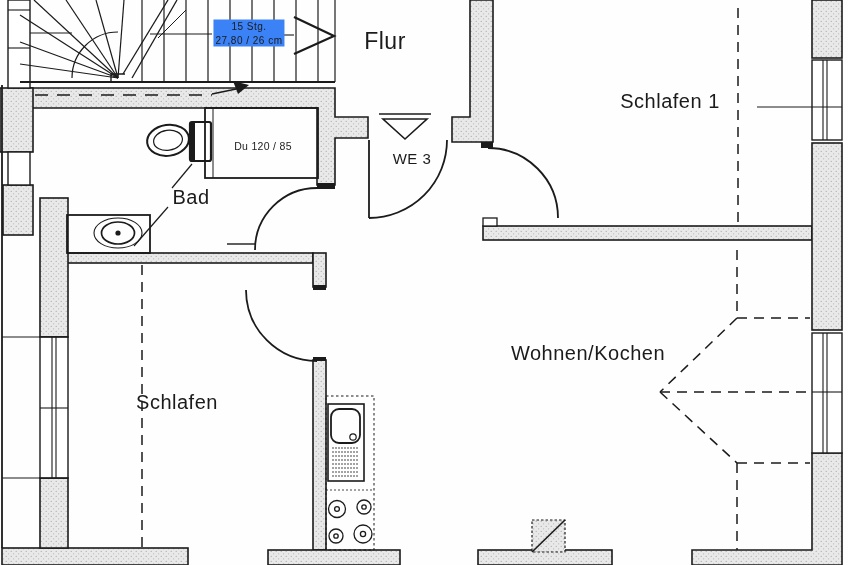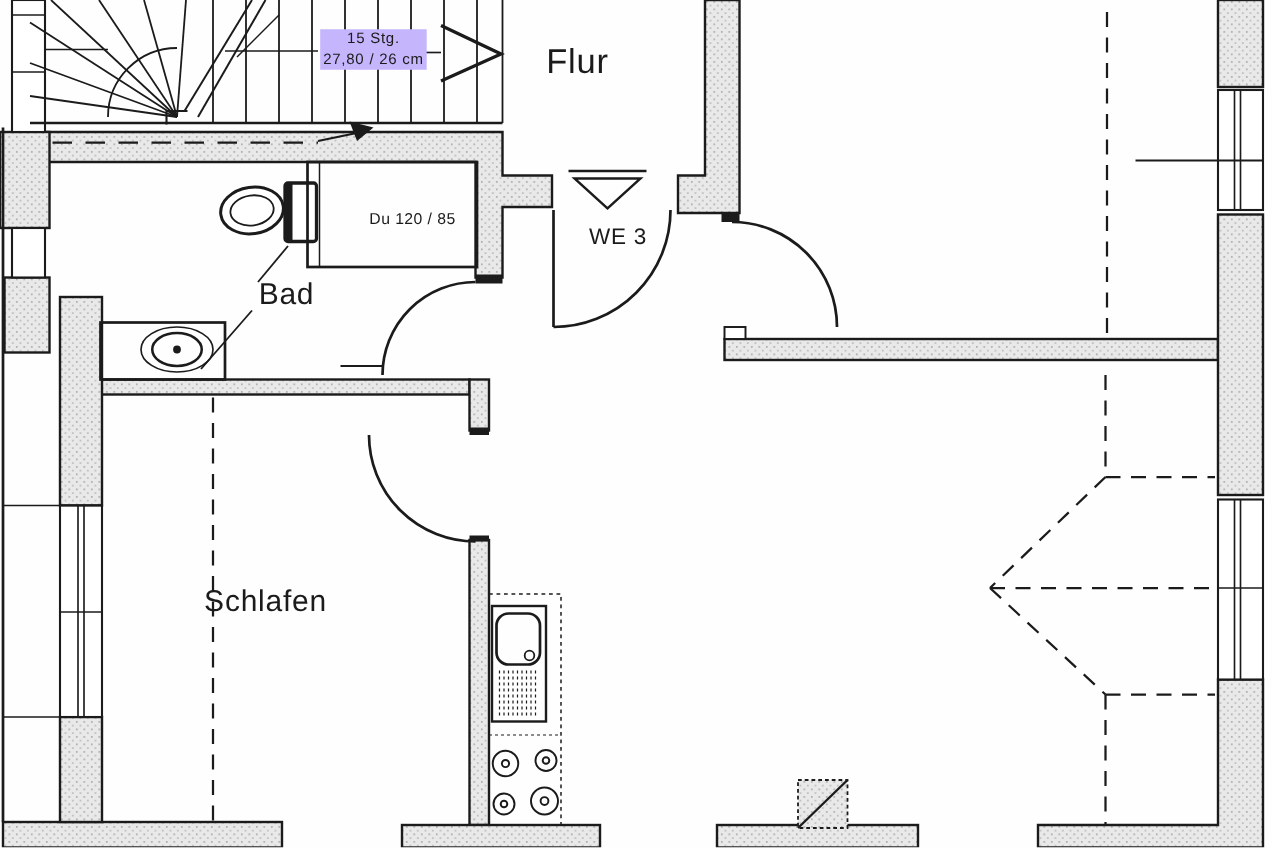--- a/index.html
+++ b/index.html
@@ -5,21 +5,21 @@
   html,body{margin:0;padding:0;background:#fff;}
   #plan{position:relative;width:848px;height:565px;background:#fefefe;overflow:hidden;
         font-family:"Liberation Sans", sans-serif;color:#1b1b1b;}
   #plan svg{position:absolute;left:0;top:0;}
   .lbl{position:absolute;transform:translate(-50%,-50%);white-space:nowrap;
        color:#1b1b1b;letter-spacing:0.5px;}
   .lbl-room{font-size:20px;}
   .lbl-flur{font-size:23px;}
   .lbl-we{font-size:15px;}
   .lbl-shower{font-size:10.5px;letter-spacing:0.3px;}
-  .lbl-stairs{font-size:10px;text-align:center;line-height:1.35;background:#c4b5fd;padding:0 2px;}
+  .lbl-stairs{font-size:10px;text-align:center;line-height:1.35;background:#3b82f6;padding:0 2px;}
 </style>
 </head>
 <body>
 
 <div id="plan">
 <svg width="848" height="565" viewBox="0 0 848 565">
   <defs>
     <pattern id="stip" width="5" height="5" patternUnits="userSpaceOnUse">
       <rect width="5" height="5" fill="#e9e9e9"></rect>
       <circle cx="1.2" cy="1.3" r="0.65" fill="#a8a8a8"></circle>
@@ -221,21 +221,23 @@
     <line x1="737" y1="318" x2="810" y2="318"></line>
     <line x1="737" y1="318" x2="660" y2="392"></line>
     <line x1="660" y1="392" x2="810" y2="392"></line>
     <line x1="660" y1="392" x2="737" y2="463"></line>
     <line x1="737" y1="463" x2="810" y2="463"></line>
     <line x1="737" y1="463" x2="737" y2="550"></line>
   </g>
 </svg>
 
 <div class="lbl lbl-flur" style="left:385px;top:41px;">Flur</div>
+<div class="lbl lbl-room" style="left:670px;top:101px;">Schlafen 1</div>
 <div class="lbl lbl-room" style="left:191px;top:197px;">Bad</div>
 <div class="lbl lbl-room" style="left:177px;top:402px;">Schlafen</div>
+<div class="lbl lbl-room" style="left:588px;top:353px;">Wohnen/Kochen</div>
 <div class="lbl lbl-we" style="left:412px;top:158px;">WE 3</div>
-<div class="lbl lbl-shower" style="left:275px;top:146px;">Du 120 / 85</div>
+<div class="lbl lbl-shower" style="left:263px;top:146px;">Du 120 / 85</div>
 <div class="lbl lbl-stairs" style="left:249px;top:33px;">
   <span>15 Stg.</span><br>
   <span>27,80 / 26 cm</span>
 </div>
 </div>
 
 </body></html>

